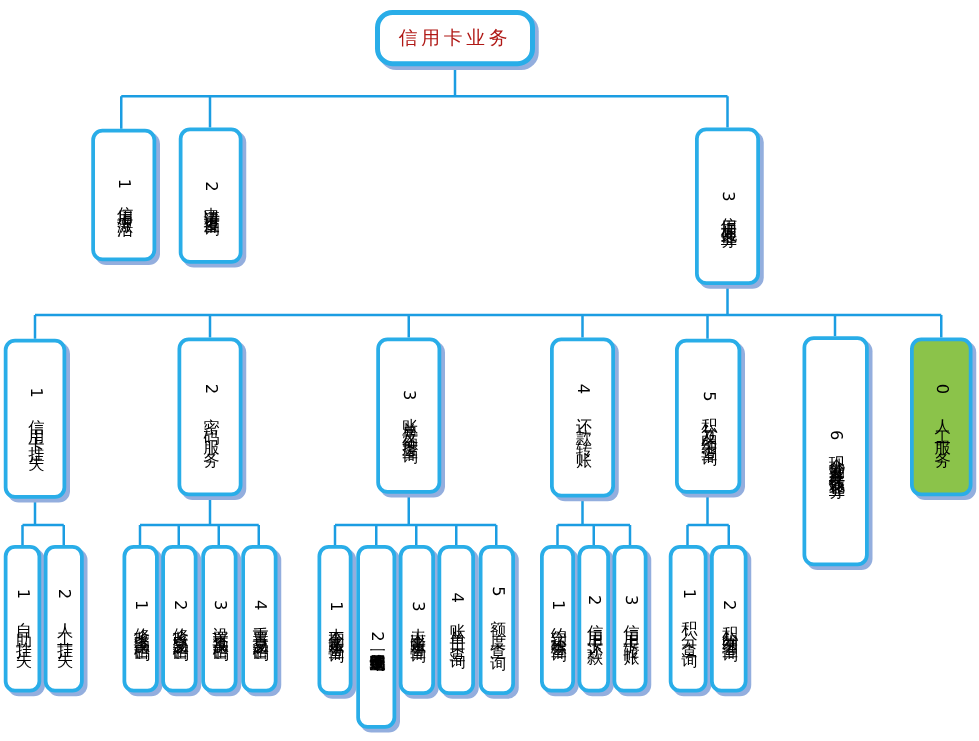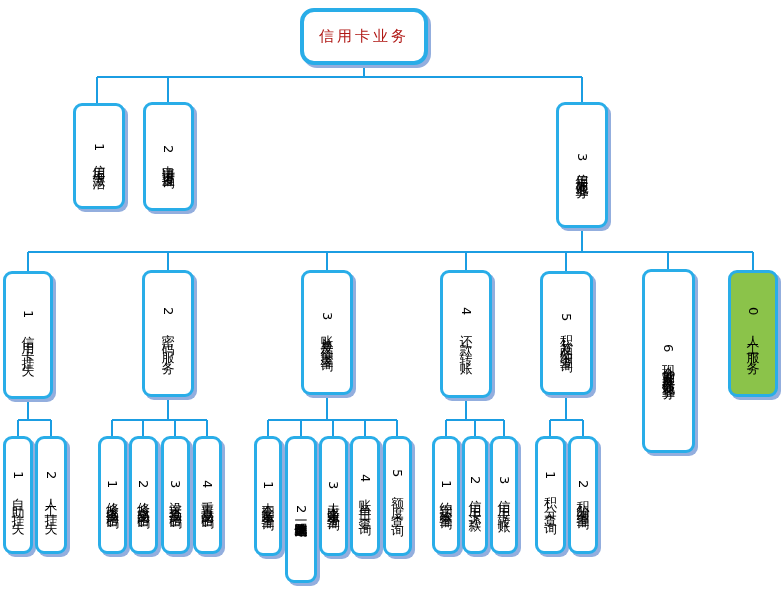--- a/index.html
+++ b/index.html
@@ -34,21 +34,21 @@
   <svg class="wires" viewBox="0 0 783 593" xmlns="http://www.w3.org/2000/svg">
     <path d="M364 55 V77 M97 77 H582 M97 77 V103 M168 77 V102 M582 77 V102
              M582 228 V252 M28 252 H753 M28 252 V271 M168 252 V270 M327 252 V270 M466 252 V270 M566 252 V271 M668 252 V269 M753 252 V270
              M28 399 V420 M18 420 H51 M18 420 V436 M51 420 V436
              M168 397 V420 M112 420 H207 M112 420 V436 M143 420 V436 M175 420 V436 M207 420 V436
              M327 395 V420 M268 420 H397 M268 420 V436 M301 420 V436 M333 420 V436 M365 420 V436 M397 420 V436
              M466 398 V420 M446 420 H504 M446 420 V436 M475 420 V436 M504 420 V436
              M566 395 V420 M550 420 H583 M550 420 V436 M583 420 V436"></path>
   </svg>
 
-  <div class="node root" style="left:300px;top:8px;width:128px;height:57px">信用卡业务</div>
+  <div class="node root" style="left:300px;top:8px;width:128px;height:45px">信用卡业务</div>
 
   <div class="node v" style="left:73px;top:103px;width:52px;height:106px;letter-spacing:3px">1信用卡激活</div>
   <div class="node v" style="left:143px;top:102px;width:51px;height:109px;letter-spacing:2px">2申请进度查询</div>
   <div class="node v" style="left:556px;top:102px;width:52px;height:126px;letter-spacing:2px">3信用卡其他业务</div>
 
   <div class="node v" style="left:3px;top:271px;width:50px;height:128px;letter-spacing:7px">1信用卡挂失</div>
   <div class="node v" style="left:142px;top:270px;width:52px;height:127px;letter-spacing:9px">2密码服务</div>
   <div class="node v" style="left:301px;top:270px;width:52px;height:125px;letter-spacing:4px">3账单及额度查询</div>
   <div class="node v" style="left:440px;top:270px;width:52px;height:128px;letter-spacing:9px">4还款转账</div>
   <div class="node v" style="left:540px;top:271px;width:53px;height:124px;letter-spacing:4px">5积分及明细查询</div>

